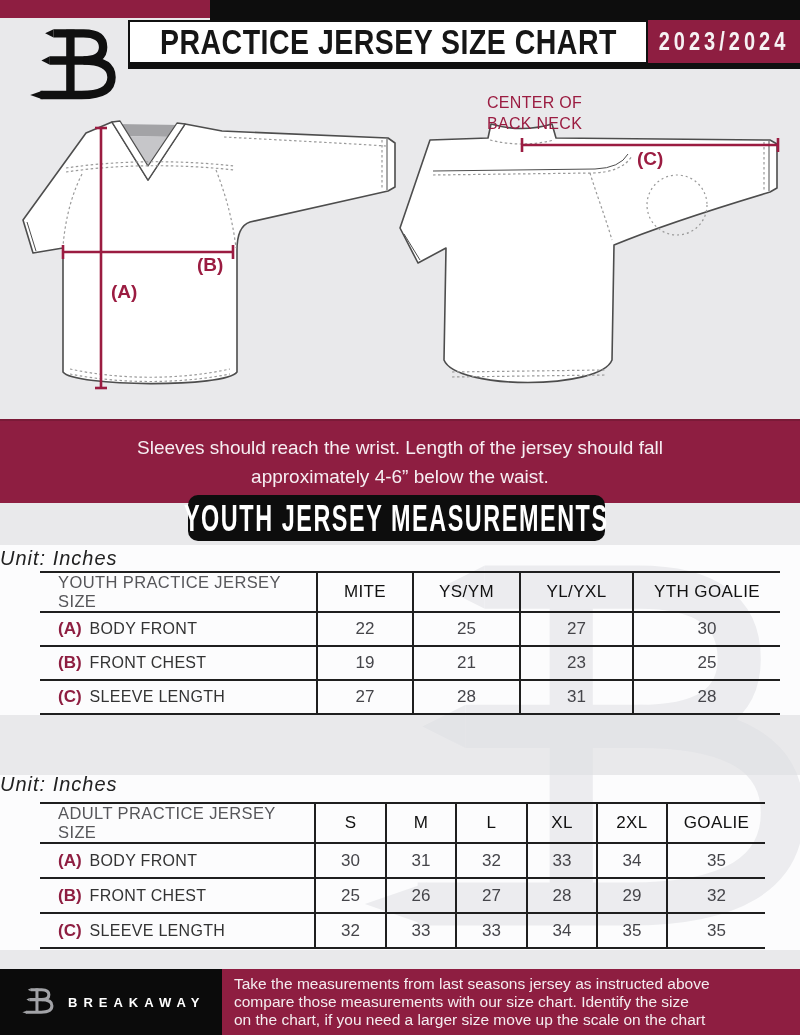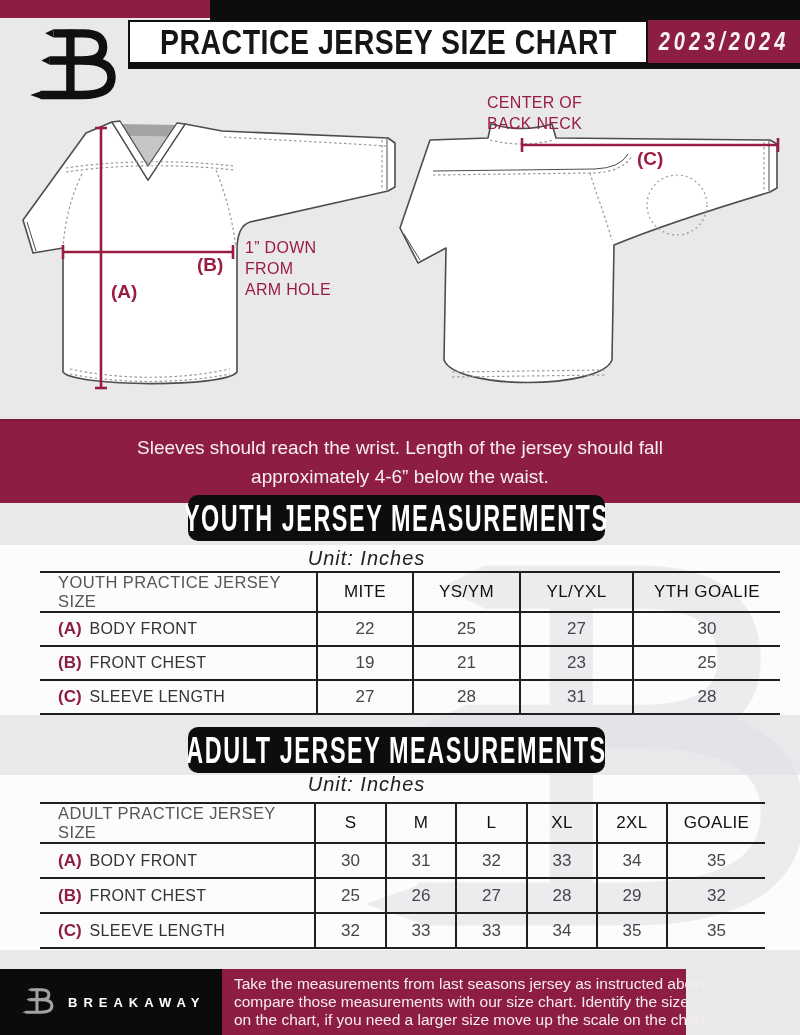--- a/index.html
+++ b/index.html
@@ -9,56 +9,56 @@
   .z2{z-index:2;}
   
   .topbar-maroon{left:0;top:0;width:210px;height:18px;background:#8e1e41;}
   .topbar-black{left:210px;top:0;width:590px;height:22px;background:#0d0d0d;}
   .title-shadow{left:128px;top:62px;width:672px;height:7px;background:#101010;}
   .title-box{left:128px;top:20px;width:520px;height:44px;background:#ffffff;
              border:2.5px solid #101010;box-sizing:border-box;display:flex;align-items:center;justify-content:center;}
   .title-text{font-size:30px;font-weight:bold;color:#161616;letter-spacing:.5px;white-space:nowrap;
               transform:scale(.95,1.15);}
   .year-box{left:648px;top:20px;width:152px;height:43px;background:#8e1e41;
-            display:flex;align-items:center;justify-content:center;font-style:italic;}
+            display:flex;align-items:center;justify-content:center;}
   .year-text{font-size:20px;font-weight:bold;color:#f6f1f3;letter-spacing:4px;white-space:nowrap;transform:scale(1,1.25);}
   
   .key-label{position:absolute;font-size:19px;font-weight:bold;color:#9b1c41;z-index:2;}
   .note{position:absolute;font-size:16px;color:#9b1c41;line-height:1.32;
         letter-spacing:.3px;z-index:2;white-space:nowrap;}
   
   .banner{left:0;top:419px;width:800px;height:84px;background:#8e1e41;border-top:2px solid #7a1a37;
           box-sizing:border-box;display:flex;flex-direction:column;align-items:center;justify-content:center;z-index:2;}
   .banner div{color:#f6eef2;font-size:19px;line-height:1.55;white-space:nowrap;}
   
   .panel{left:0;width:800px;background:#fcfcfd;z-index:0;}
   .watermark{left:360px;top:520px;z-index:1;color:#dfe0e4;opacity:.55;}
   
   .pill{left:188px;width:417px;height:46px;background:#0d0d0d;border-radius:10px;
         display:flex;align-items:center;justify-content:center;z-index:2;}
   .pill span{color:#fff;font-size:30px;font-weight:bold;letter-spacing:2px;white-space:nowrap;transform:scale(.78,1.25);}
-  .unit{left:0;width:733px;text-align:center;font-style:italic;font-size:20px;color:#222;
+  .unit{left:0;width:733px;font-style:italic;font-size:20px;color:#222;
         letter-spacing:1px;z-index:2;}
   
   table.size{position:absolute;left:40px;border-collapse:collapse;table-layout:fixed;z-index:2;
              border-top:2px solid #1f1f1f;border-bottom:2px solid #1f1f1f;}
   table.size td{border:0;padding:0;text-align:center;vertical-align:middle;}
   table.size td + td{border-left:2px solid #1f1f1f;}
   table.size tr + tr td{border-top:2px solid #1f1f1f;}
   td.lbl{text-align:left !important;padding-left:18px !important;}
   .size-head{color:#56565a;font-size:16.5px;letter-spacing:.4px;}
   .col-head{color:#111;font-size:17px;font-weight:normal;letter-spacing:.4px;}
   .row-key{color:#8e1e41;font-weight:bold;font-size:17px;padding-left:14px;}
   .row-lbl{color:#333;font-size:16px;letter-spacing:.3px;padding-left:8px;}
   .val{color:#45454a;font-size:17px;}
   
   .foot-black{left:0;top:969px;width:222px;height:66px;background:#0b0b0b;display:flex;
               align-items:center;padding-left:22px;box-sizing:border-box;z-index:2;}
   .brand{color:#fff;font-size:13px;font-weight:bold;letter-spacing:6px;margin-left:12px;white-space:nowrap;}
-  .foot-maroon{left:222px;top:969px;width:464px;height:66px;background:#8e1e41;box-sizing:border-box;
+  .foot-maroon{left:222px;top:969px;width:578px;height:66px;background:#8e1e41;box-sizing:border-box;
                padding:6px 8px 6px 12px;z-index:2;}
   .foot-maroon div{color:#f4ecef;font-size:15.5px;line-height:18px;white-space:nowrap;}
 </style>
 </head>
 <body>
 
 <div class="page">
 
   <svg width="0" height="0" style="position:absolute">
     <defs>
@@ -138,25 +138,20 @@
       <line x1="778" y1="50" x2="778" y2="64"></line>
     </g>
   </svg>
 
   <div class="note" style="left:487px;top:92px">
     <div>CENTER OF</div>
     <div>BACK NECK</div>
   </div>
   <div class="key-label" style="left:637px;top:148px">(C)</div>
   <div class="key-label" style="left:197px;top:254px">(B)</div>
-  <div class="note" style="left:245px;top:237px">
-    <div>1” DOWN</div>
-    <div>FROM</div>
-    <div>ARM HOLE</div>
-  </div>
   <div class="key-label" style="left:111px;top:281px">(A)</div>
 
   <div class="abs banner">
     <div>Sleeves should reach the wrist. Length of the jersey should fall</div>
     <div>approximately 4-6” below the waist.</div>
   </div>
 
   <div class="abs panel" style="top:545px;height:170px"></div>
   <div class="abs panel" style="top:775px;height:175px"></div>
   <svg class="abs watermark" width="480" height="480" viewBox="0 0 100 92">
@@ -201,23 +196,20 @@
     <tr style="height:34px">
       <td class="lbl" style="padding-left:28px"><span class="row-key" style="padding-left:0">(C)</span><span class="row-lbl">SLEEVE LENGTH</span></td>
       <td class="val">27</td>
       <td class="val">28</td>
       <td class="val">31</td>
       <td class="val">28</td>
     </tr>
   </tbody>
     </table>
 
-  <div class="abs pill" style="top:727px">
-    <span>ADULT JERSEY MEASUREMENTS</span>
-  </div>
   <div class="abs unit" style="top:773px">Unit: Inches</div>
 
   <table class="size" style="top:802px">
     <colgroup>
         <col style="width:275px">
         <col style="width:71px">
         <col style="width:70px">
         <col style="width:71px">
         <col style="width:70px">
         <col style="width:70px">

